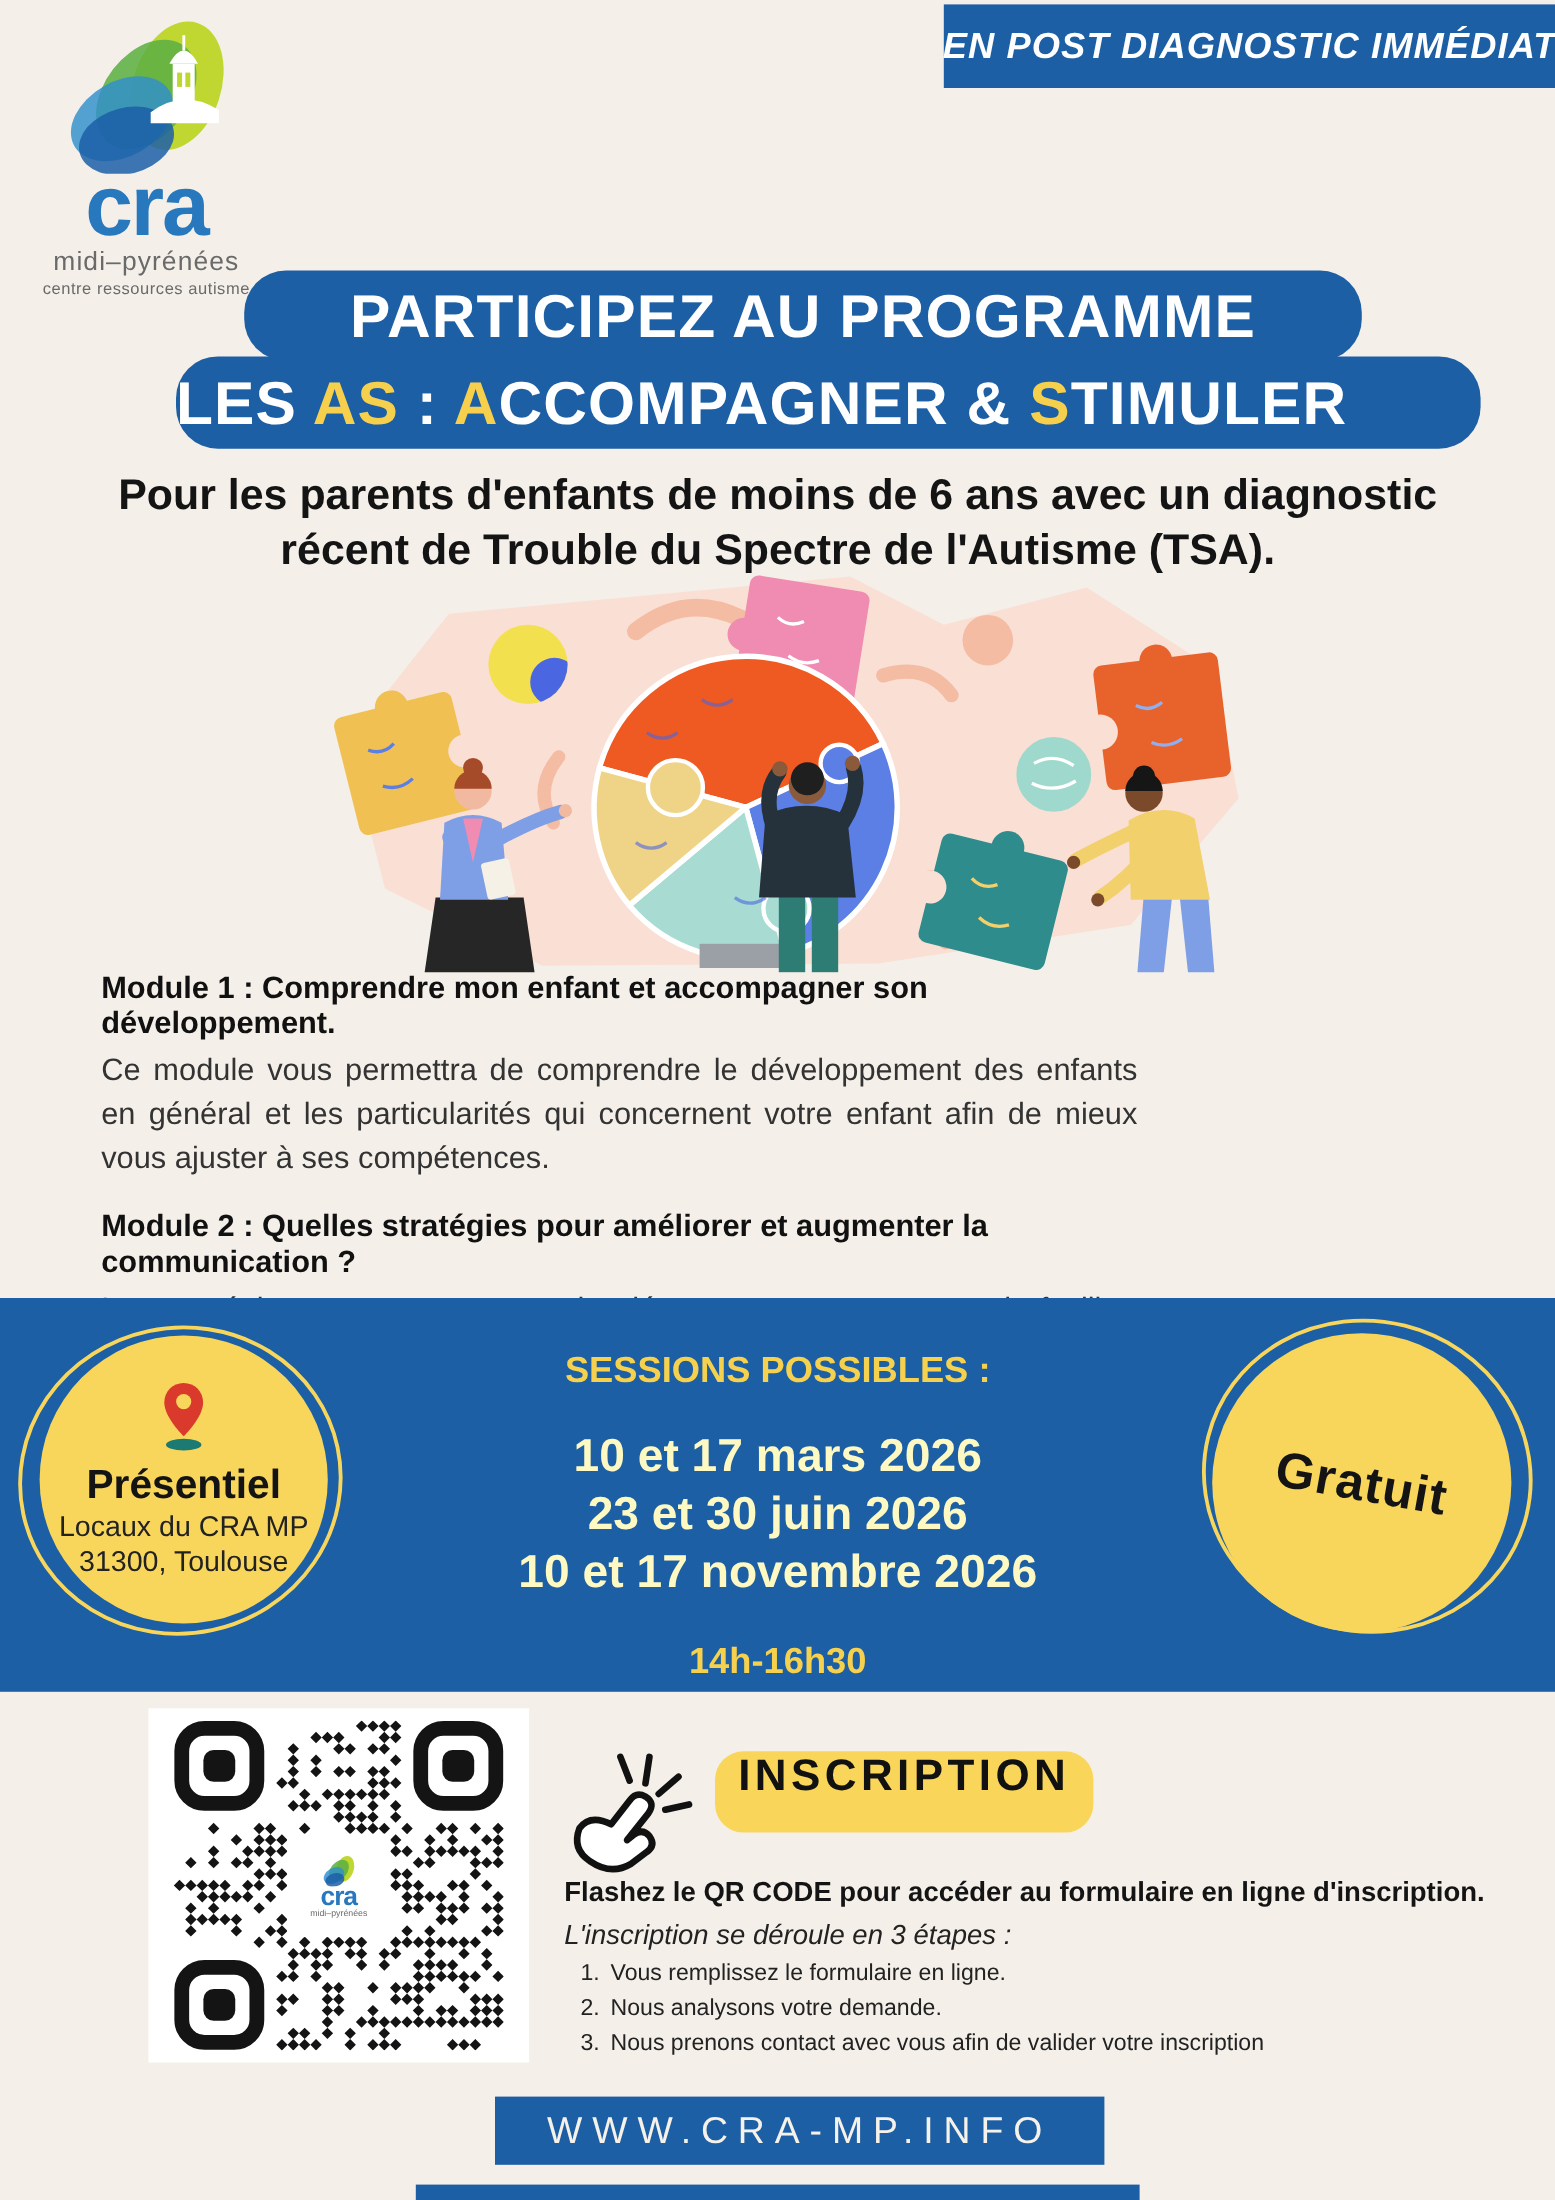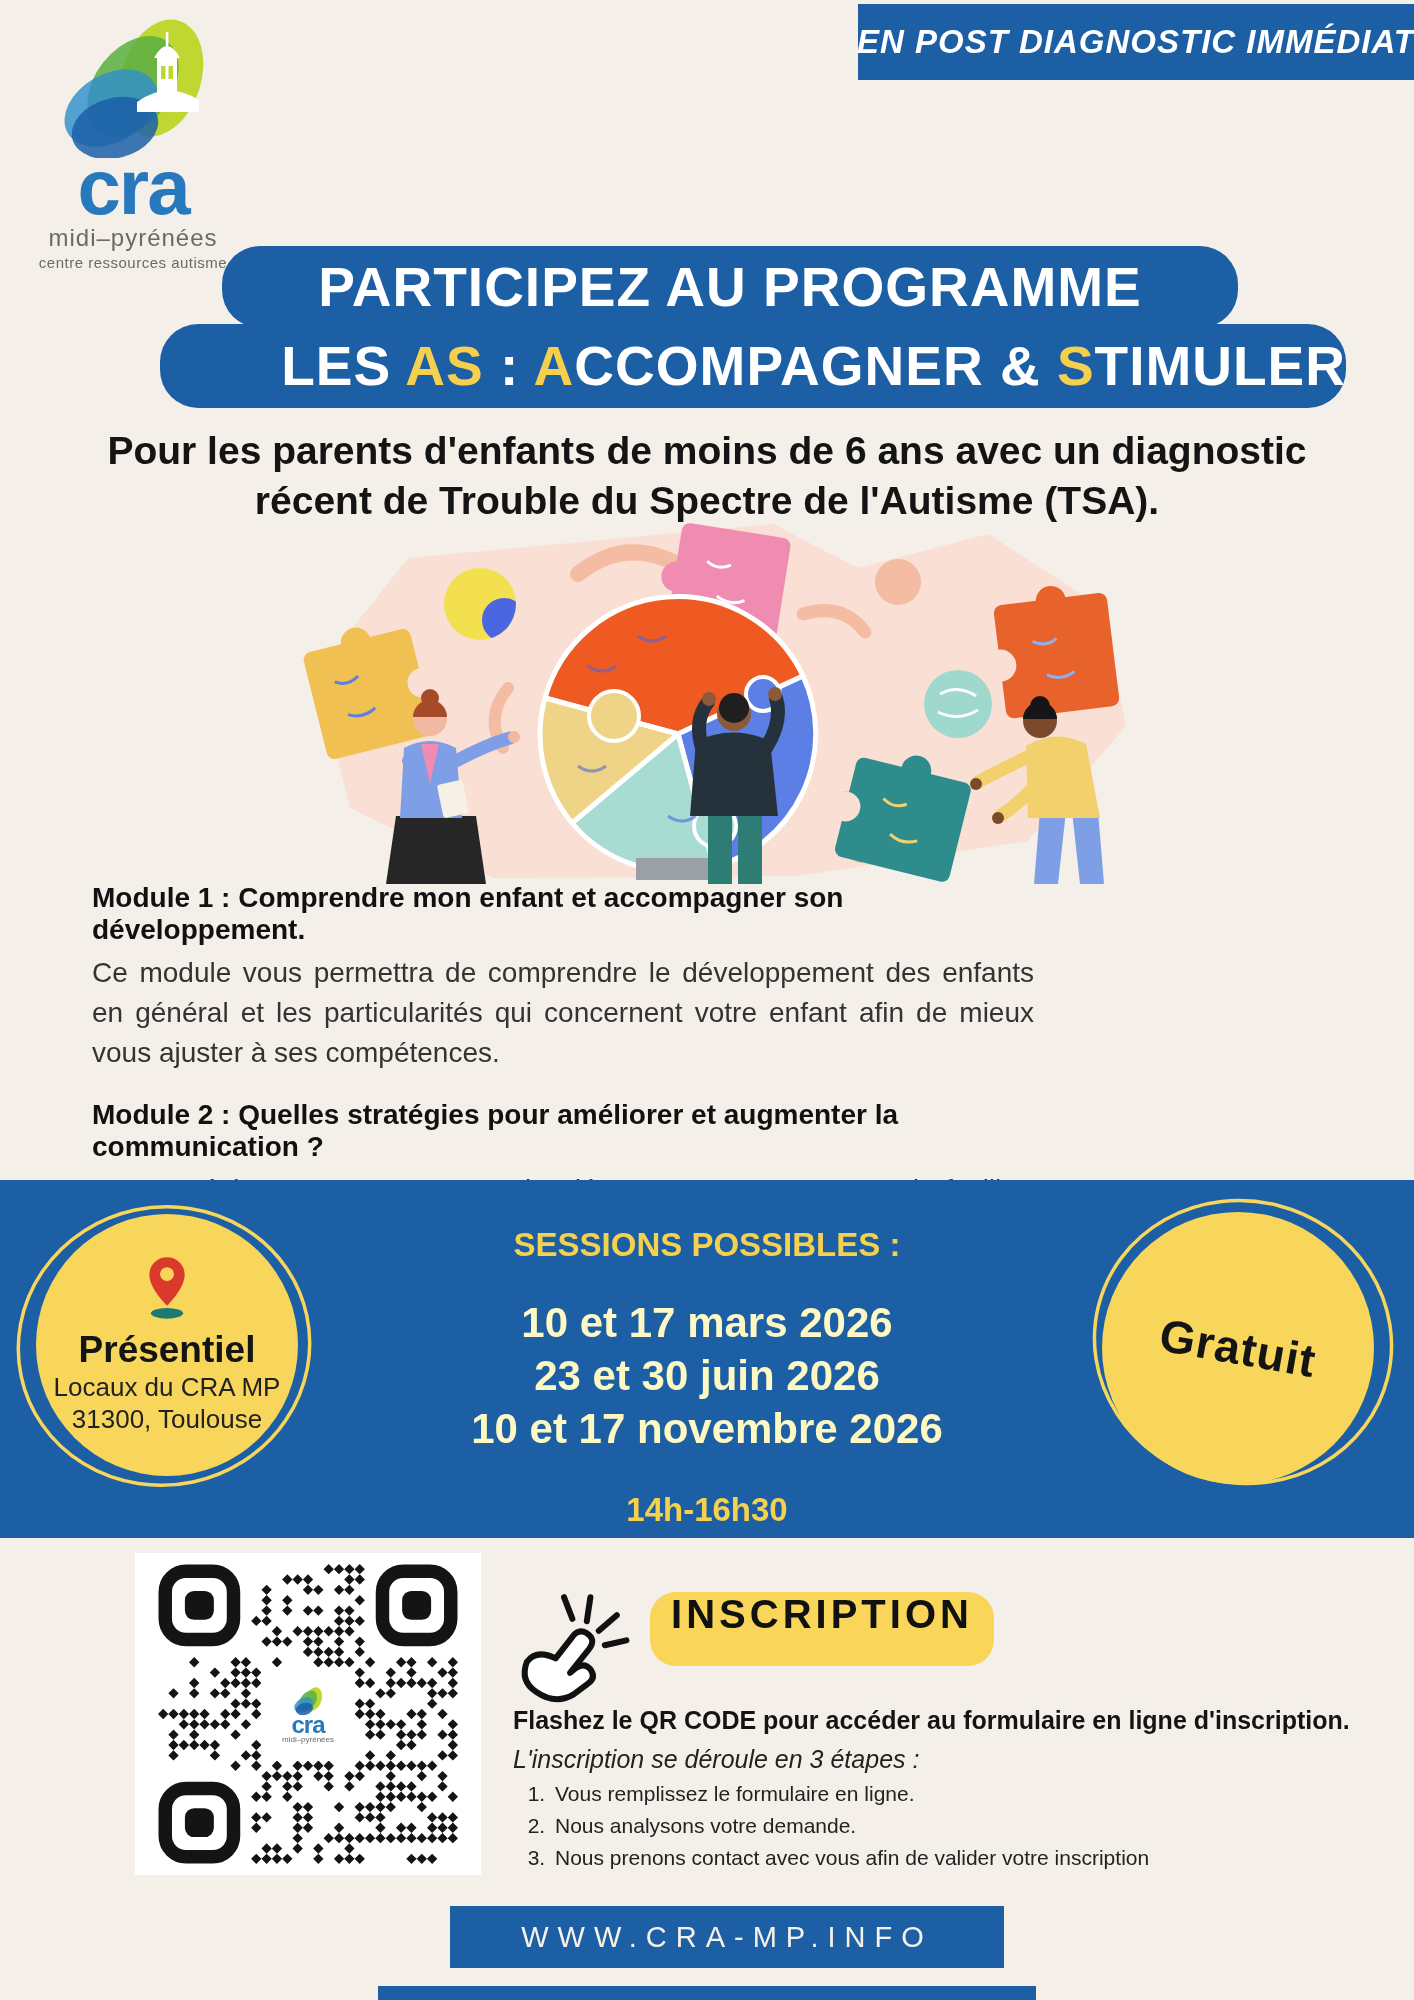--- a/index.html
+++ b/index.html
@@ -21,21 +21,21 @@
   .logo{position:absolute;left:38px;top:8px;width:190px;text-align:center;}
   .logo svg{display:block;margin:0 auto;}
   .logo-cra{font-size:78px;font-weight:bold;color:#2878BE;line-height:66px;margin-top:-4px;letter-spacing:-2px;}
   .logo-region{font-size:24px;color:#6A6A6A;letter-spacing:1px;margin-top:4px;}
   .logo-sub{font-size:15px;color:#6A6A6A;margin-top:2px;letter-spacing:.5px;}
 
   
   .banner1{position:absolute;left:222px;top:246px;width:1016px;height:82px;background:var(--blue);
            border-radius:38px;display:flex;align-items:center;justify-content:center;}
   .banner2{position:absolute;left:160px;top:324px;width:1186px;height:84px;background:var(--blue);
-           border-radius:38px;display:flex;align-items:center;justify-content:flex-end;}
+           border-radius:38px;display:flex;align-items:center;justify-content:flex-start;}
   .banner1 span,.banner2 .line{color:#fff;font-weight:bold;font-size:55px;letter-spacing:1px;white-space:nowrap;}
   .banner2 .line .hl{color:var(--hl);}
 
   
   .intro{position:absolute;left:0;top:426px;width:100%;text-align:center;color:#141414;
          font-weight:bold;font-size:39px;line-height:50px;}
 
   
   .illus{position:absolute;left:258px;top:516px;width:900px;height:368px;}
 
@@ -74,21 +74,21 @@
   .insc-btn span{font-size:40px;font-weight:bold;letter-spacing:4px;color:#111;white-space:nowrap;}
   .insc-text{position:absolute;left:513px;top:1706px;width:886px;color:#141414;}
   .lead-bold{font-size:25px;font-weight:bold;margin:0 0 10px;}
   .lead-intro{font-size:25px;font-style:italic;margin:0 0 8px;color:#222;}
   .insc-text ol{margin:0;padding-left:38px;font-size:21px;color:#222;}
   .insc-text li{margin-bottom:8px;padding-left:4px;}
 
   
   .footer-bar{position:absolute;left:450px;top:1906px;width:554px;height:62px;background:var(--blue);
               display:flex;align-items:center;justify-content:center;}
-  .footer-bar span{color:#F6F2EA;font-size:29px;letter-spacing:9px;white-space:nowrap;}
+  .footer-bar span{color:#F6F2EA;font-size:34px;letter-spacing:9px;white-space:nowrap;}
   .bottom-strip{position:absolute;left:378px;top:1986px;width:658px;height:14px;background:var(--blue);}
 </style>
 </head>
 <body>
 
 <div class="page">
 
   <div class="badge">
     <span>EN POST DIAGNOSTIC IMMÉDIAT</span>
   </div>

